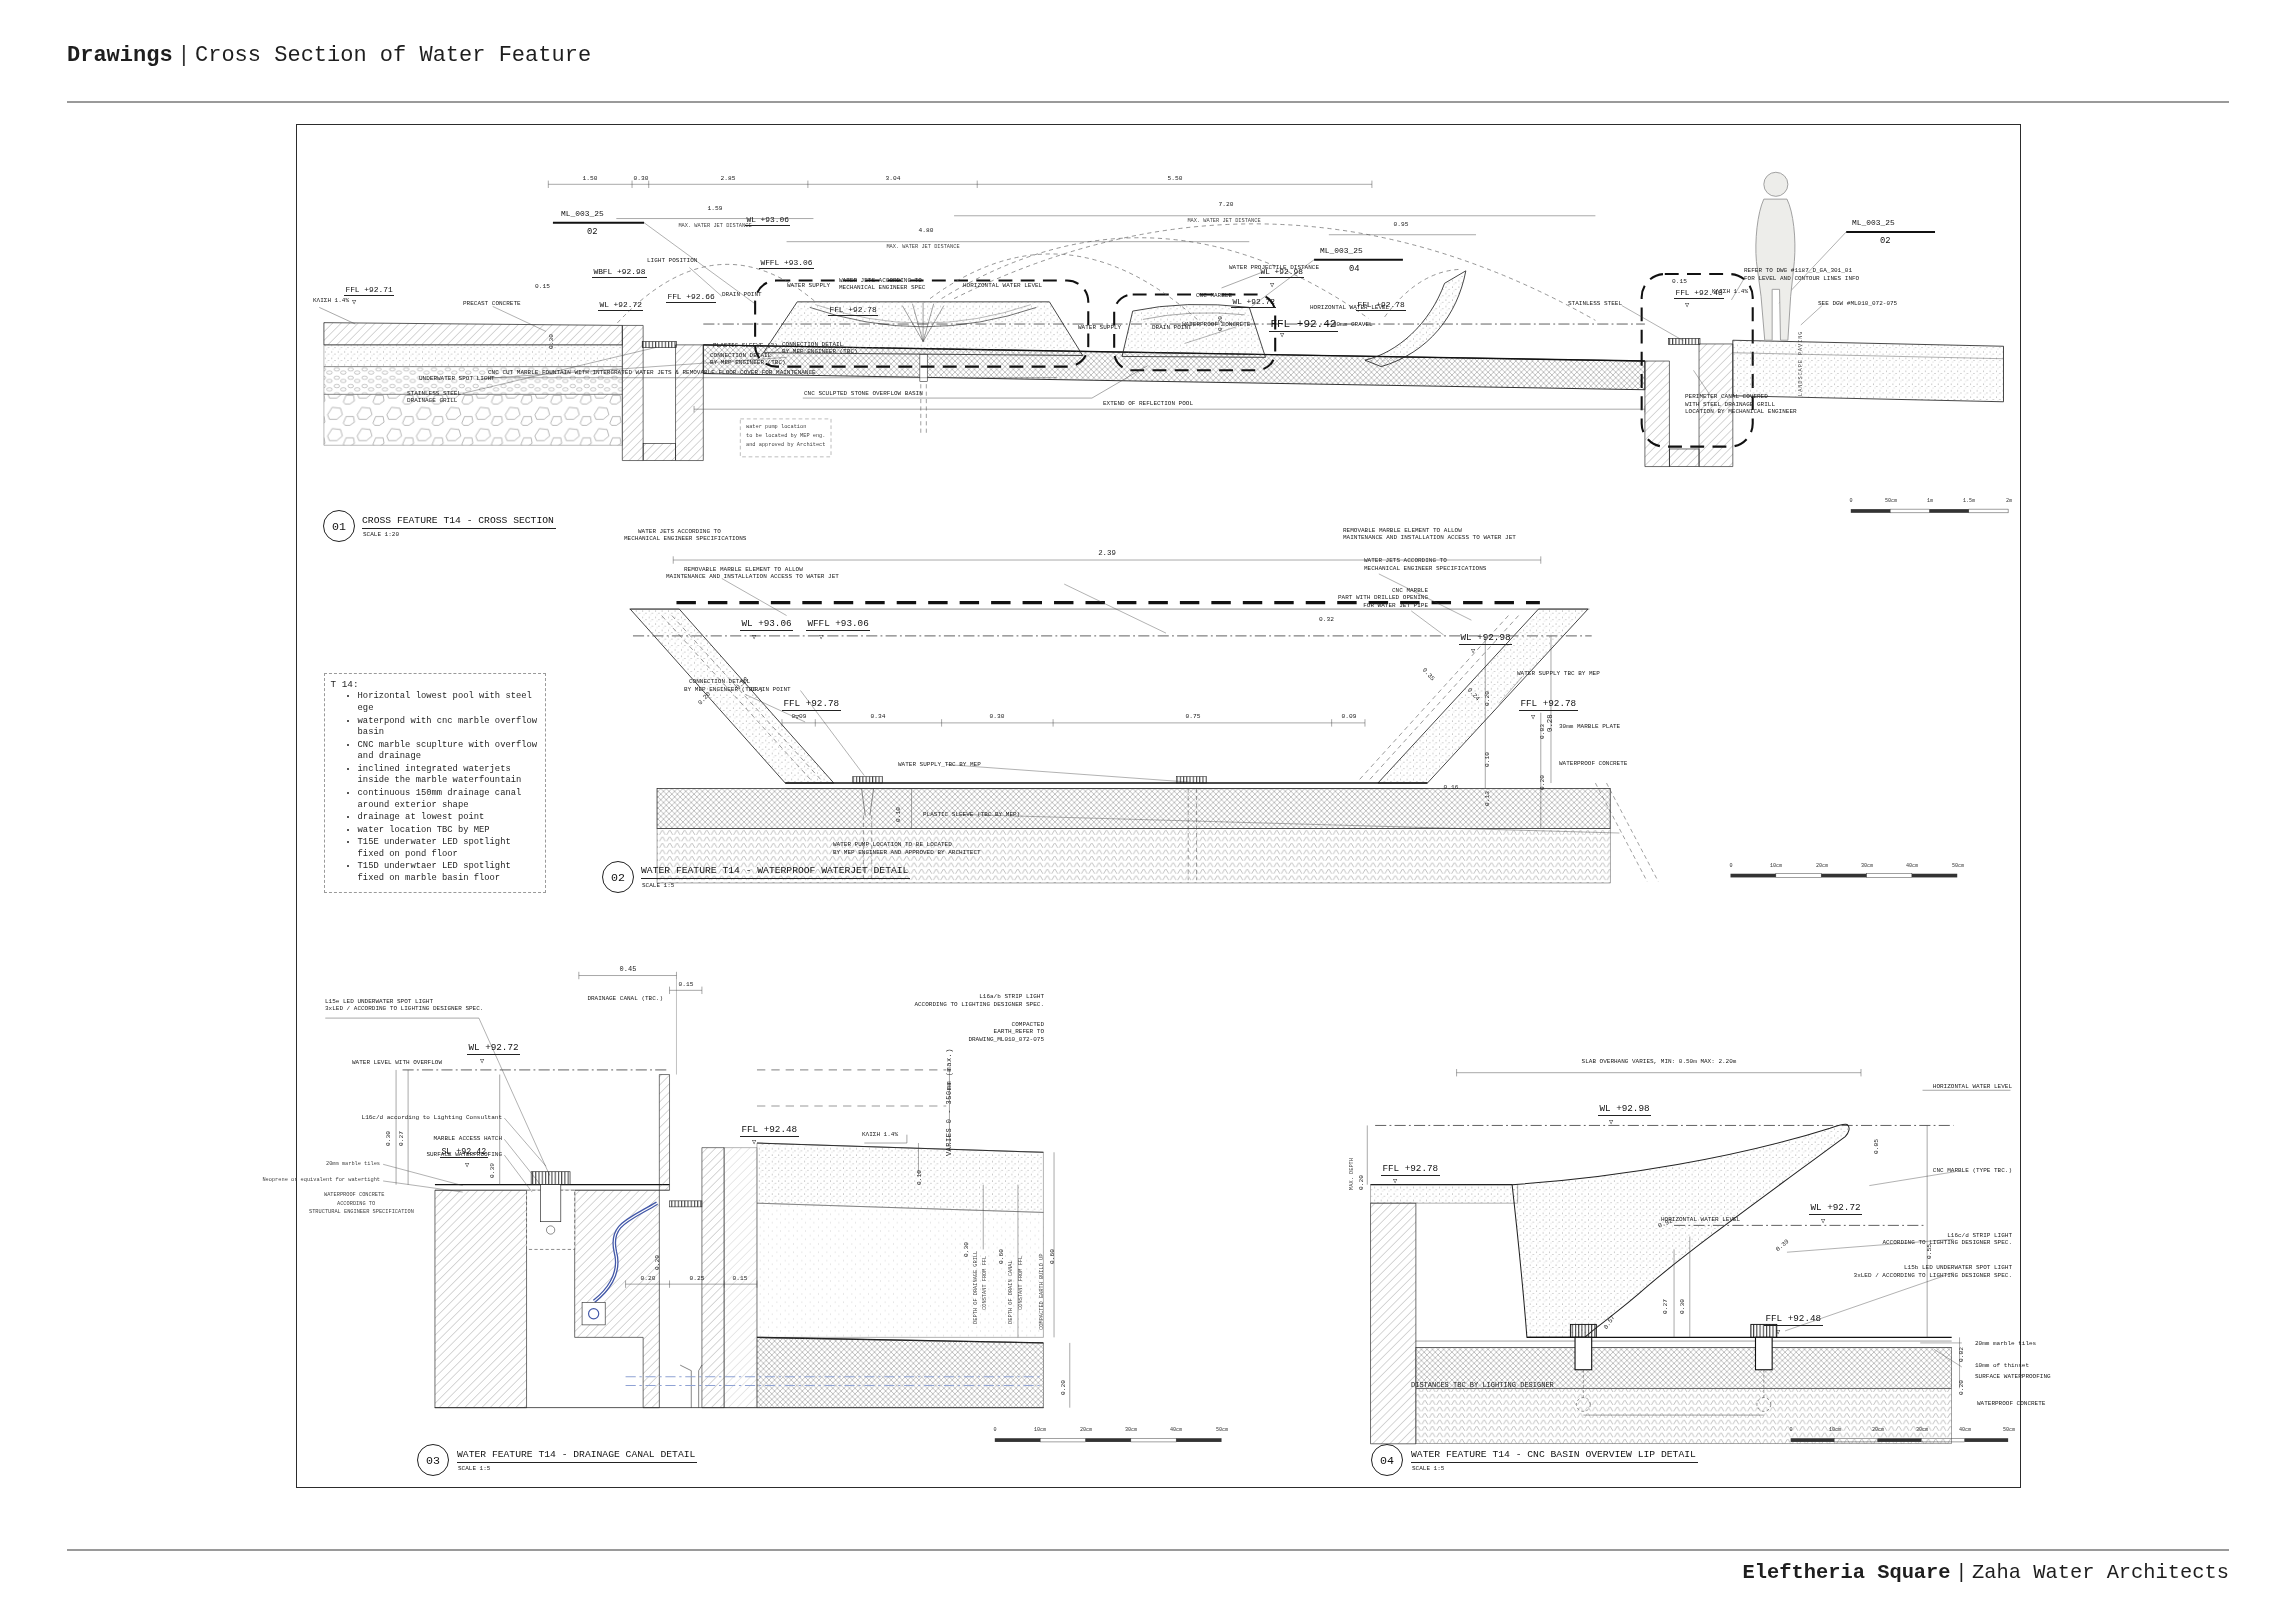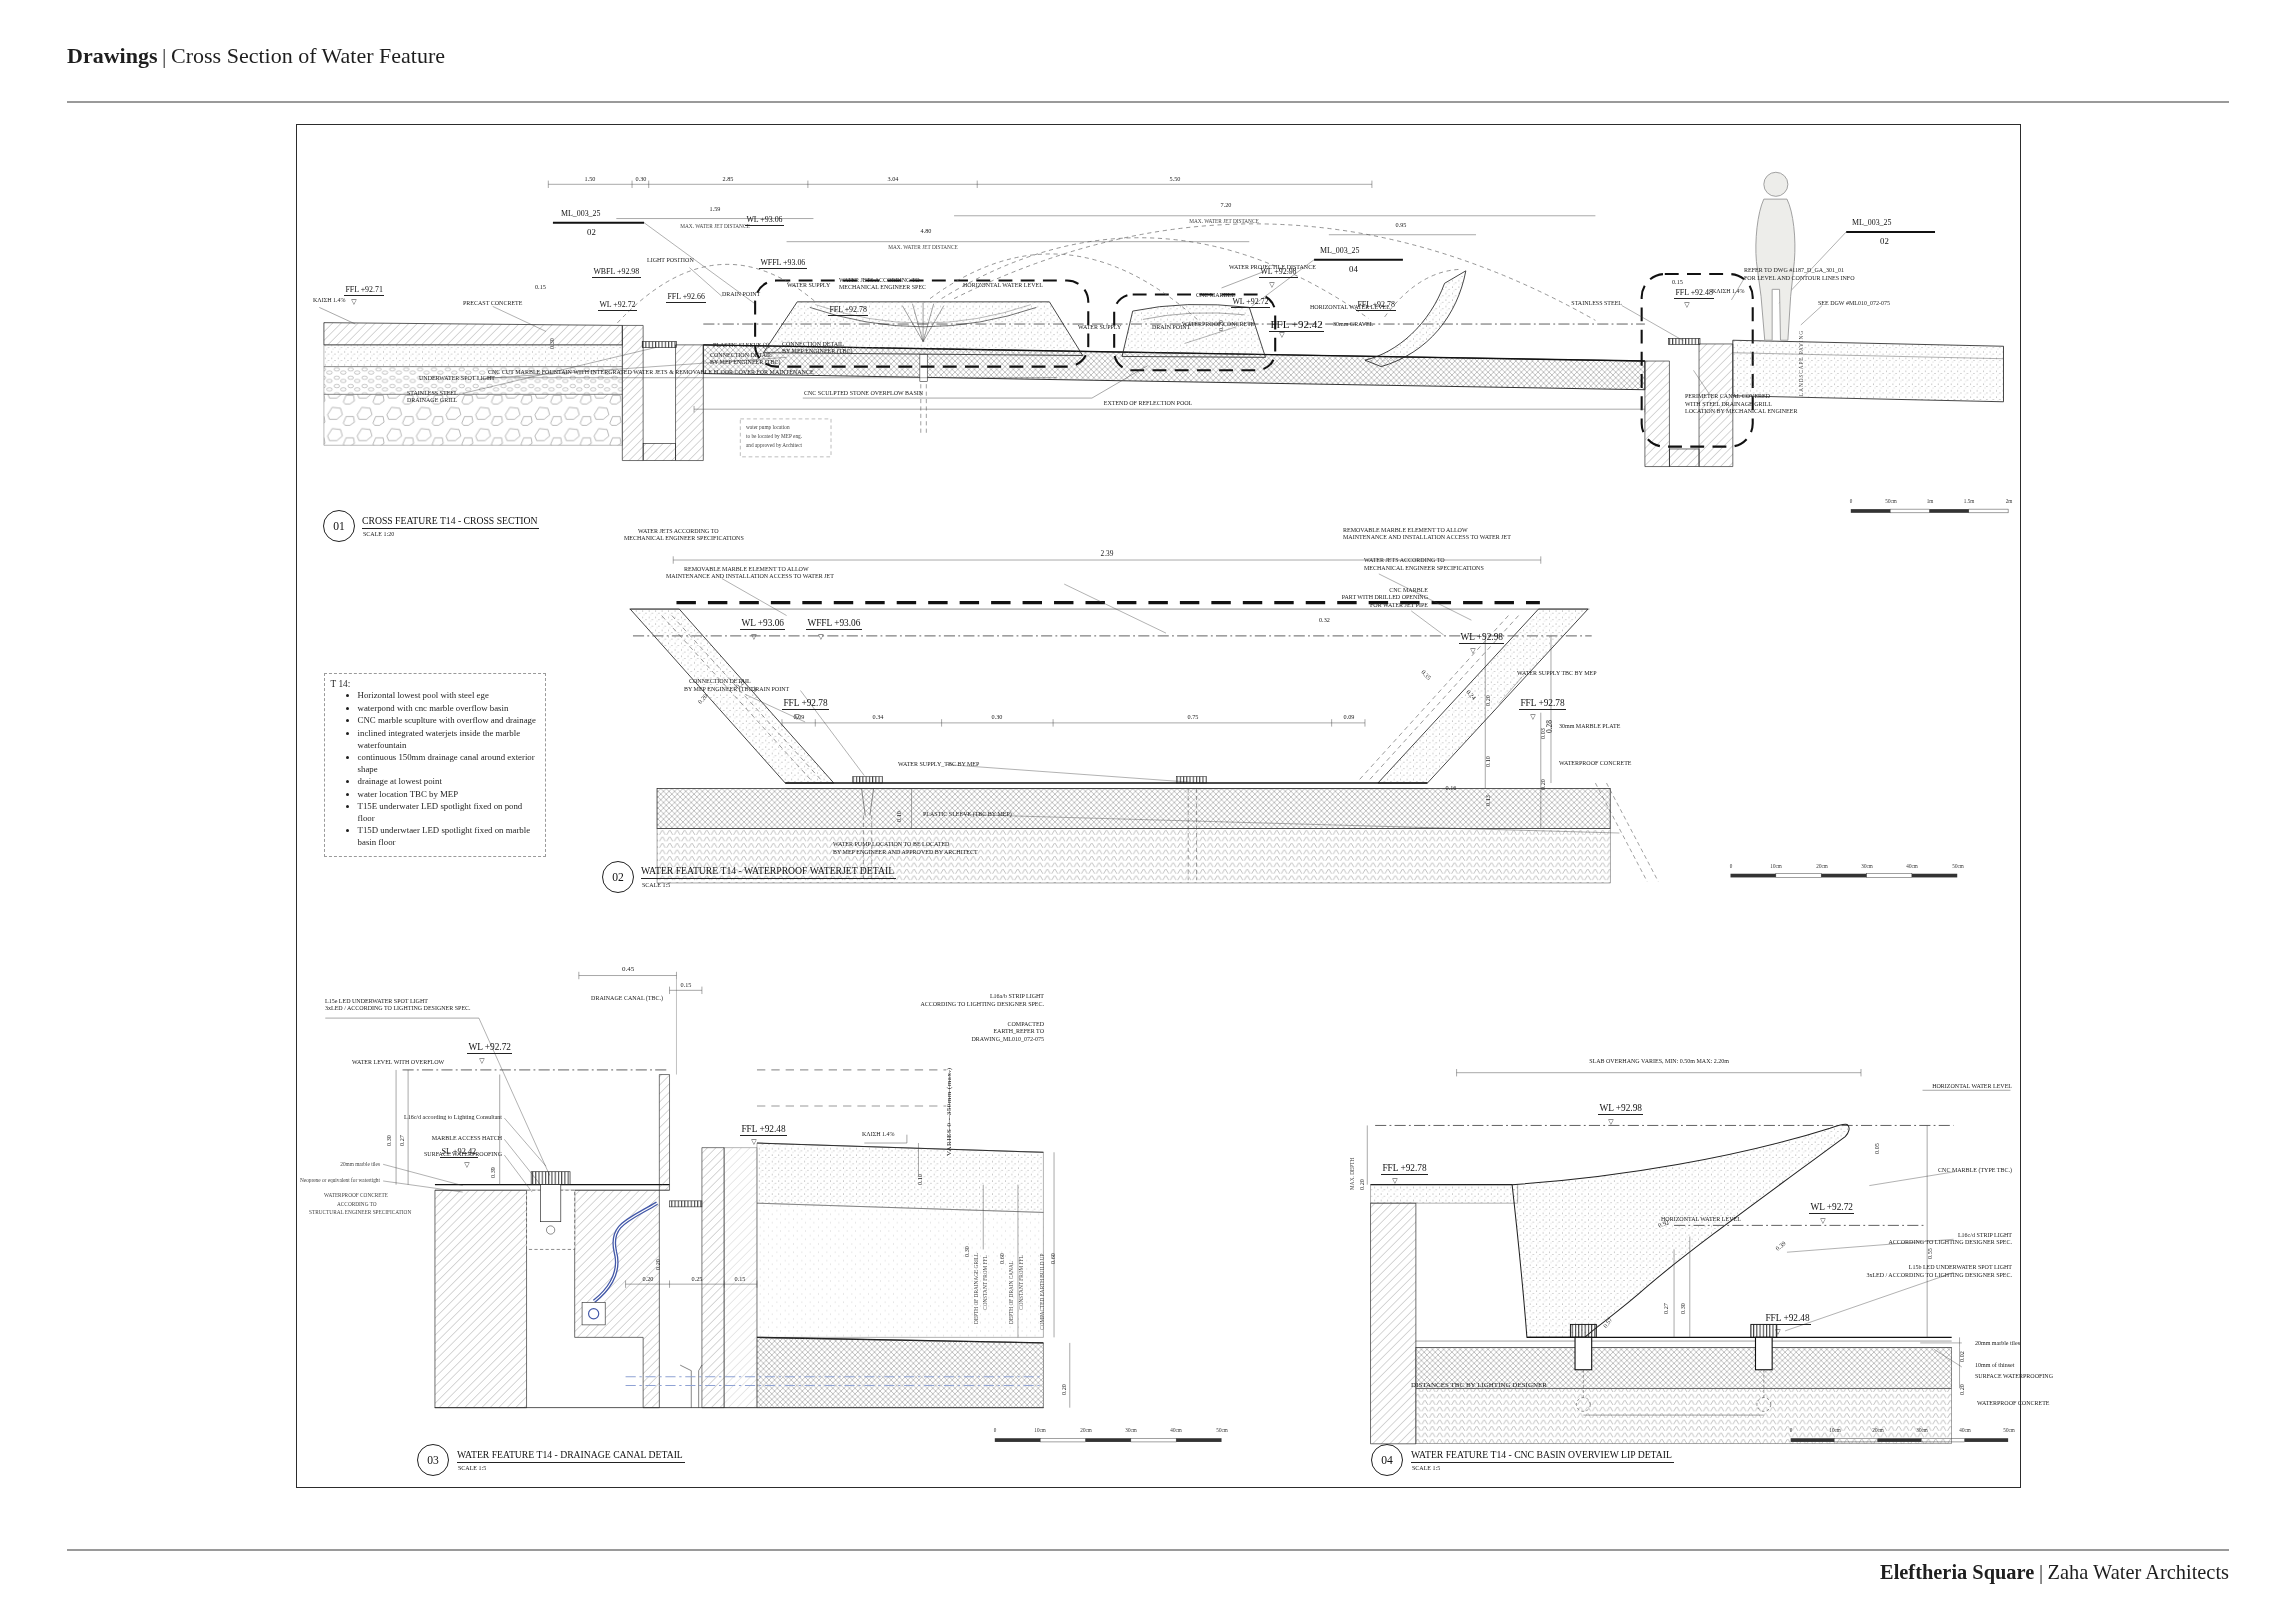--- a/index.html
+++ b/index.html
@@ -1,17 +1,17 @@
 <!DOCTYPE html>
 <html style="font-size:7.4px"><head>
 <meta charset="utf-8">
 <style>
   html,body{margin:0;padding:0;background:#fff}
   .page{position:relative;width:2295px;height:1623px;background:#fff;overflow:hidden;
-        font-family:Liberation Serif, serif;color:#1e1e1e}
+        font-family:Liberation Mono, monospace;color:#1e1e1e}
   .hdr{position:absolute;left:67px;top:43px;font-size:22px;white-space:nowrap}
   .hdr b{font-weight:bold}
   .hdr .sep{font-weight:300;color:#333;padding:0 4.6px}
   .hrule{position:absolute;left:67px;top:101px;width:2162px;height:2.3px;background:#9a9a9a}
   .frule{position:absolute;left:67px;top:1549px;width:2162px;height:2.3px;background:#9a9a9a}
   .ftr{position:absolute;right:66px;top:1561px;font-size:20.4px;white-space:nowrap}
   .sheet{position:absolute;left:296px;top:124px;width:1723px;height:1362px;border:0.9px solid #2c2c2c}
   svg.lw{position:absolute;left:0;top:0;pointer-events:none}
   .lb{position:absolute;font-size:6px;line-height:1.3;white-space:nowrap;color:#222}
   .sm{font-size:5.3px;color:#444}

